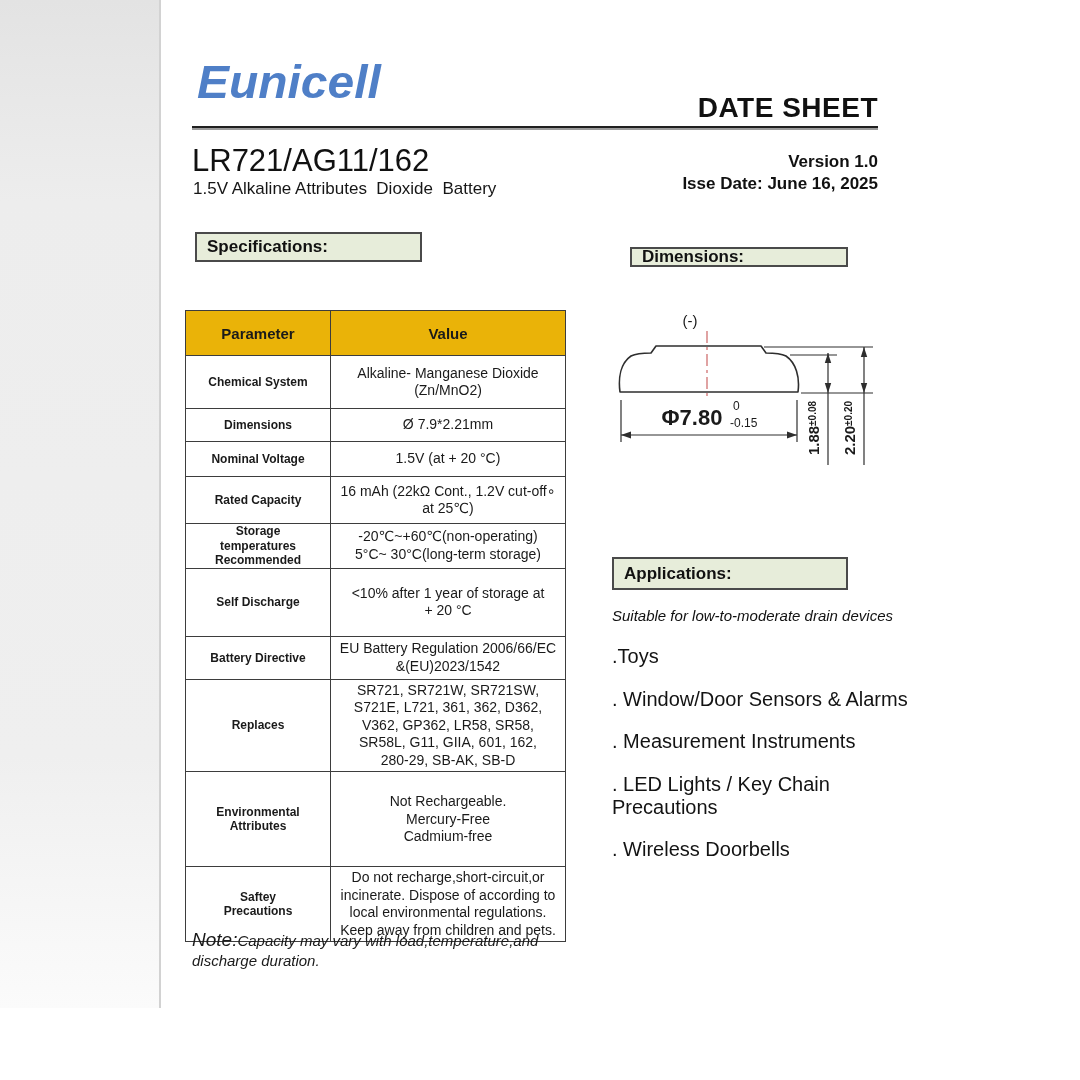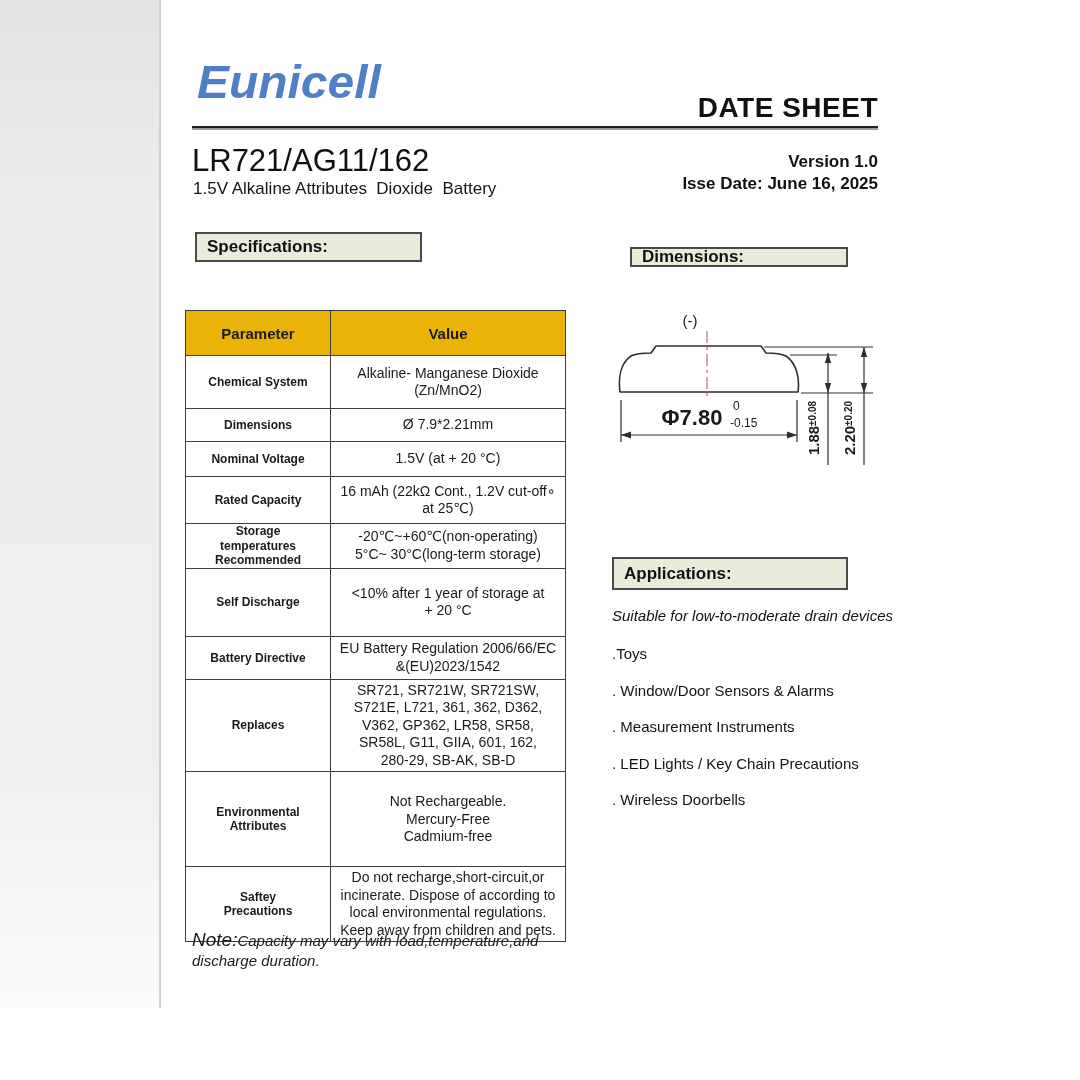--- a/index.html
+++ b/index.html
@@ -46,21 +46,21 @@
   .note-label { font-weight:normal; font-size:19px;margin-top:33px; }
   .note-text { white-space:pre-line; }
 
   
   .diagram { position:absolute; left:590px; top:300px; }
   .diagram text { font-family:"Liberation Sans","DejaVu Sans",sans-serif; fill:#1a1a1a; }
 
   
   .apps { position:absolute; left:612px; top:607px; width:300px; }
   .apps-intro { font-style:italic; font-size:15px; margin-bottom:21px; color:#111; }
-  .app-item { font-size:15px; margin-bottom:19.5px; color:#131313; }
+  .app-item { font-size:20px; margin-bottom:19.5px; color:#131313; }
 </style>
 </head>
 <body>
 
 <div class="margin-strip"></div>
 
 <div class="logo">Eunicell</div>
 <div class="doc-type">DATE SHEET</div>
 <div class="rule"></div>
 <div class="model">LR721/AG11/162</div>

